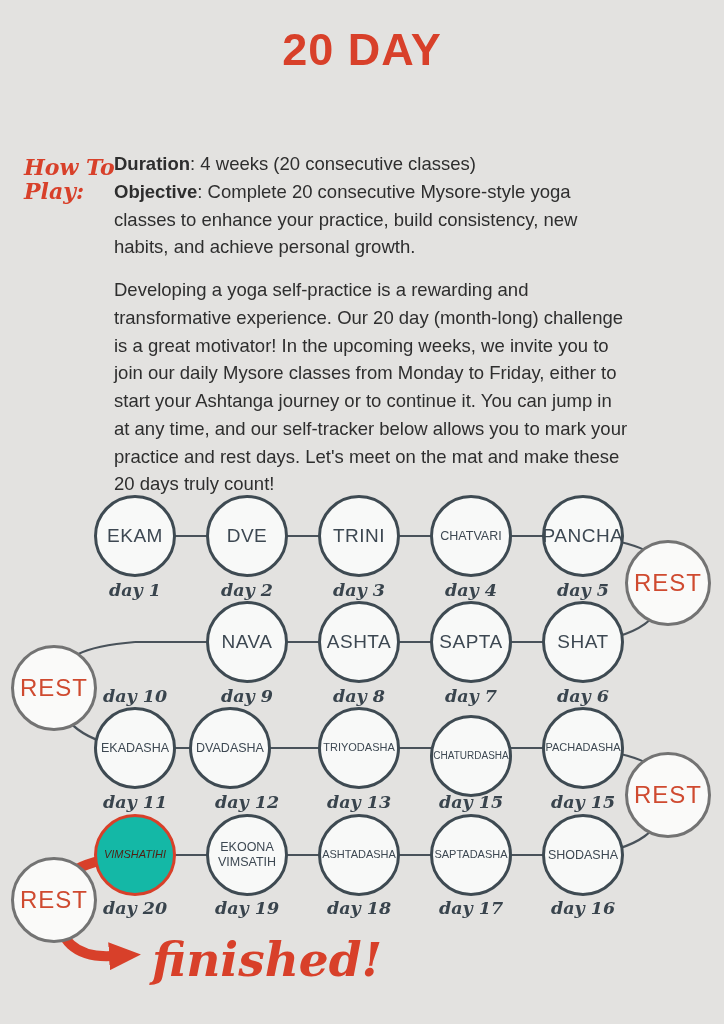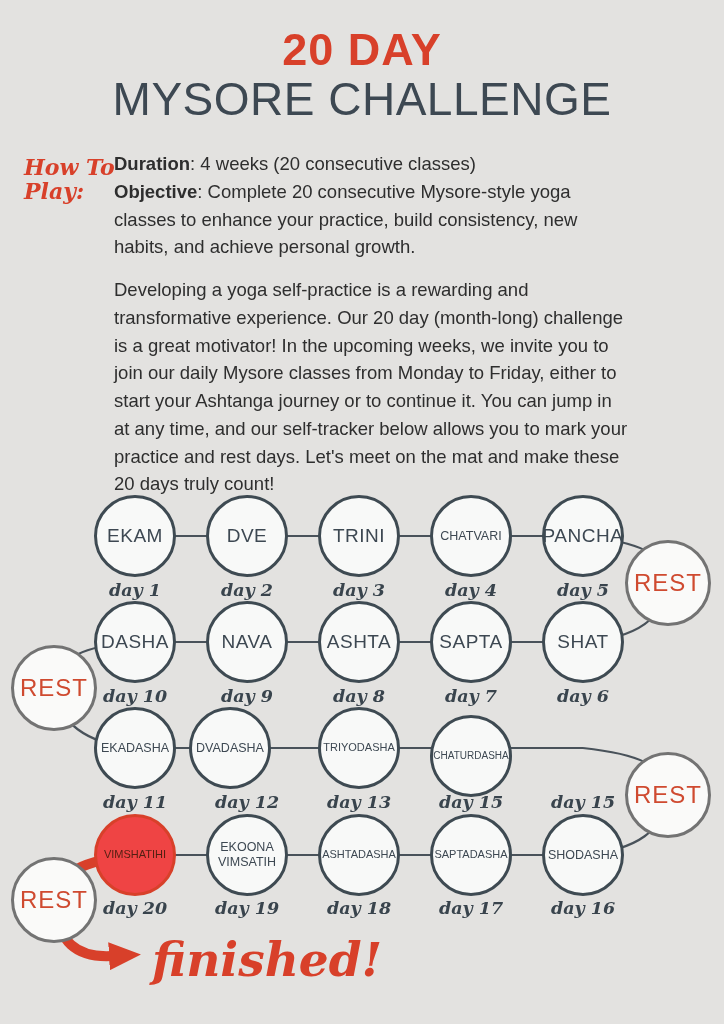--- a/index.html
+++ b/index.html
@@ -25,39 +25,38 @@
   .board{position:absolute;left:0;top:490px;width:724px;height:534px;}
   .board svg{position:absolute;left:0;top:0;}
   .circle{position:absolute;width:82px;height:82px;border-radius:50%;
           background:#f8f9f8;border:3px solid #3e4a52;box-sizing:border-box;
           transform:translate(-50%,-50%);display:flex;align-items:center;justify-content:center;
           text-align:center;color:#3d4852;line-height:1.2;padding:0 4px;}
   .circle.lg{font-size:19px;letter-spacing:.5px;}
   .circle.md{font-size:12.5px;}
   .circle.smd{font-size:11px;}
   .circle.sm{font-size:10px;}
-  .circle.filled{background:#ef4444;border-color:#d8402a;color:#511f12;}
+  .circle.filled{background:#14b8a6;border-color:#d8402a;color:#511f12;font-style:italic;}
   .day-label{position:absolute;transform:translate(-50%,-50%);white-space:nowrap;
              font-family:"DejaVu Serif",serif;font-style:italic;font-weight:bold;
              font-size:17.5px;color:#39444d;}
   .rest-circle{position:absolute;width:86px;height:86px;border-radius:50%;
                background:#fafaf9;border:3px solid #737373;box-sizing:border-box;
                transform:translate(-50%,-50%);display:flex;align-items:center;justify-content:center;
                color:#cf4a30;font-size:24px;letter-spacing:1px;}
   .finished{position:absolute;left:152px;top:442px;
             font-family:"DejaVu Serif",serif;font-style:italic;font-weight:bold;
             font-size:47px;color:#d8402a;}
 </style>
 </head>
 <body>
 
 <div class="page">
 
   <h1 class="title-red">20 DAY</h1>
-  <h2 class="title-dark">MYSORE CHALLENGE</h2>
 
   <div class="howto-label">How To Play:</div>
   <div class="copy">
     <p><b>Duration</b><span>: 4 weeks (20 consecutive classes)</span></p>
     <p><b>Objective</b><span>: Complete 20 consecutive Mysore-style yoga classes to enhance your practice, build consistency, new habits, and achieve personal growth.</span></p>
     <p class="intro">Developing a yoga self-practice is a rewarding and transformative experience. Our 20 day (month-long) challenge is a great motivator!  In the upcoming weeks, we invite you to join our daily Mysore classes from Monday to Friday, either to start your Ashtanga journey or to continue it. You can jump in at any time, and our self-tracker below allows you to mark your practice and rest days.  Let's meet on the mat and make these 20 days truly count!</p>
   </div>
 
   <div class="board">
 
@@ -99,23 +98,20 @@
       </div>
     <div class="circle lg" style="left:583px;top:46px">
         <span>PANCHA</span>
       </div>
     <div class="day-label" style="left:135px;top:100px">day 1</div>
     <div class="day-label" style="left:247px;top:100px">day 2</div>
     <div class="day-label" style="left:359px;top:100px">day 3</div>
     <div class="day-label" style="left:471px;top:100px">day 4</div>
     <div class="day-label" style="left:583px;top:100px">day 5</div>
 
-    <div class="circle lg" style="left:135px;top:152px">
-        <span>DASHA</span>
-      </div>
     <div class="circle lg" style="left:247px;top:152px">
         <span>NAVA</span>
       </div>
     <div class="circle lg" style="left:359px;top:152px">
         <span>ASHTA</span>
       </div>
     <div class="circle lg" style="left:471px;top:152px">
         <span>SAPTA</span>
       </div>
     <div class="circle lg" style="left:583px;top:152px">
@@ -131,20 +127,23 @@
         <span>EKADASHA</span>
       </div>
     <div class="circle md" style="left:230px;top:258px">
         <span>DVADASHA</span>
       </div>
     <div class="circle smd" style="left:359px;top:258px">
         <span>TRIYODASHA</span>
       </div>
     <div class="circle sm" style="left:471px;top:266px">
         <span>CHATURDASHA</span>
+      </div>
+    <div class="circle smd" style="left:583px;top:258px">
+        <span>PACHADASHA</span>
       </div>
     <div class="day-label" style="left:135px;top:312px">day 11</div>
     <div class="day-label" style="left:247px;top:312px">day 12</div>
     <div class="day-label" style="left:359px;top:312px">day 13</div>
     <div class="day-label" style="left:471px;top:312px">day 15</div>
     <div class="day-label" style="left:583px;top:312px">day 15</div>
 
     <div class="circle smd filled" style="left:135px;top:365px">
         <span>VIMSHATIHI</span>
       </div>

